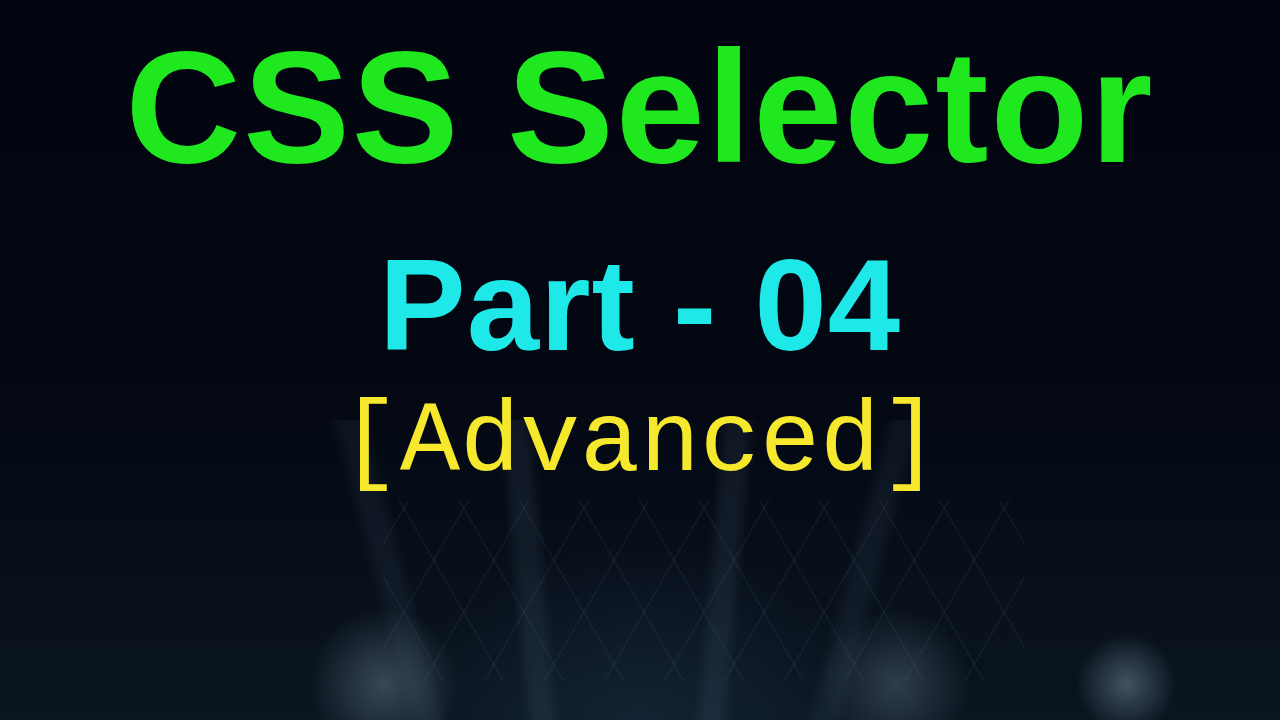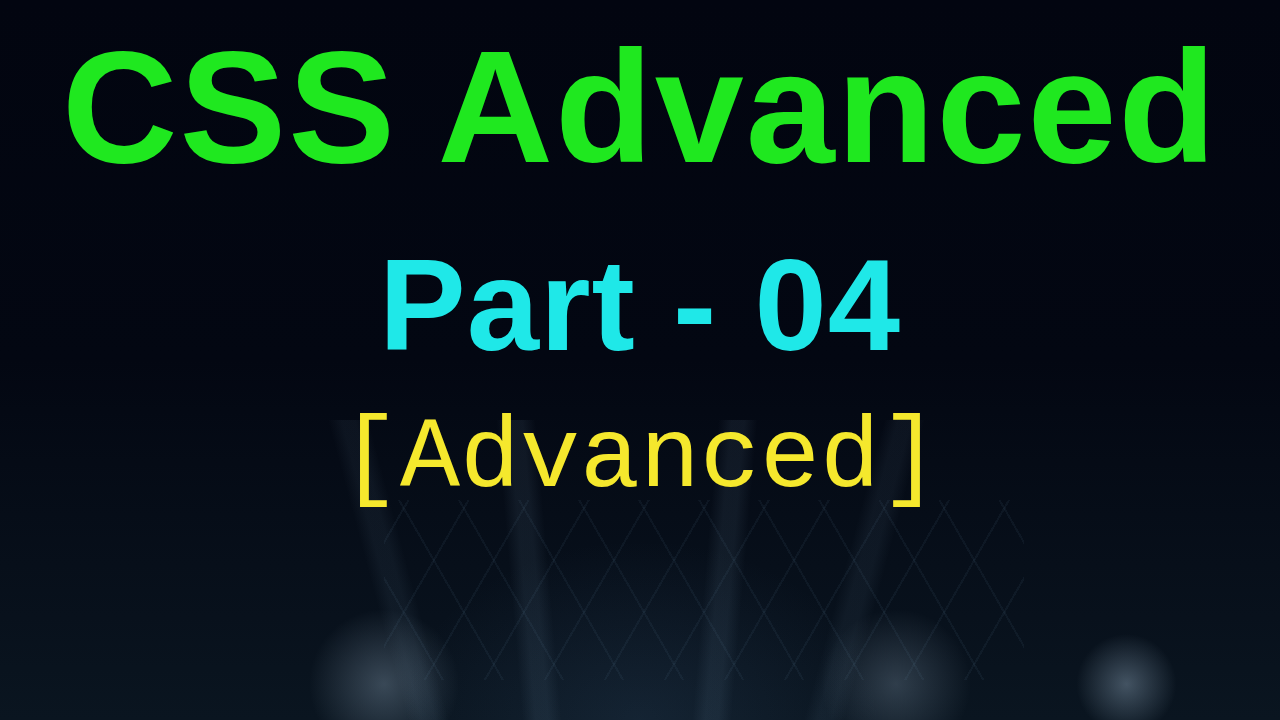--- a/index.html
+++ b/index.html
@@ -78,24 +78,24 @@
       position: relative;
       z-index: 2;
     }
     
     .advanced-line {
       color: #F5E82D;
       font-size: 100px;
       font-weight: normal;
       font-family: "Courier New", monospace;
       line-height: 1;
-      margin-top: 33px;
+      margin-top: 17px;
       text-align: center;
       position: relative;
       z-index: 2;
     }
   </style>
 </head>
 <body>
 
-<div class="title-line">CSS Advanced</div>
+<div class="title-line">CSS Selector</div>
 <div class="part-line">Part - 04</div>
 <div class="advanced-line">[Advanced]</div>
 
 </body></html>

